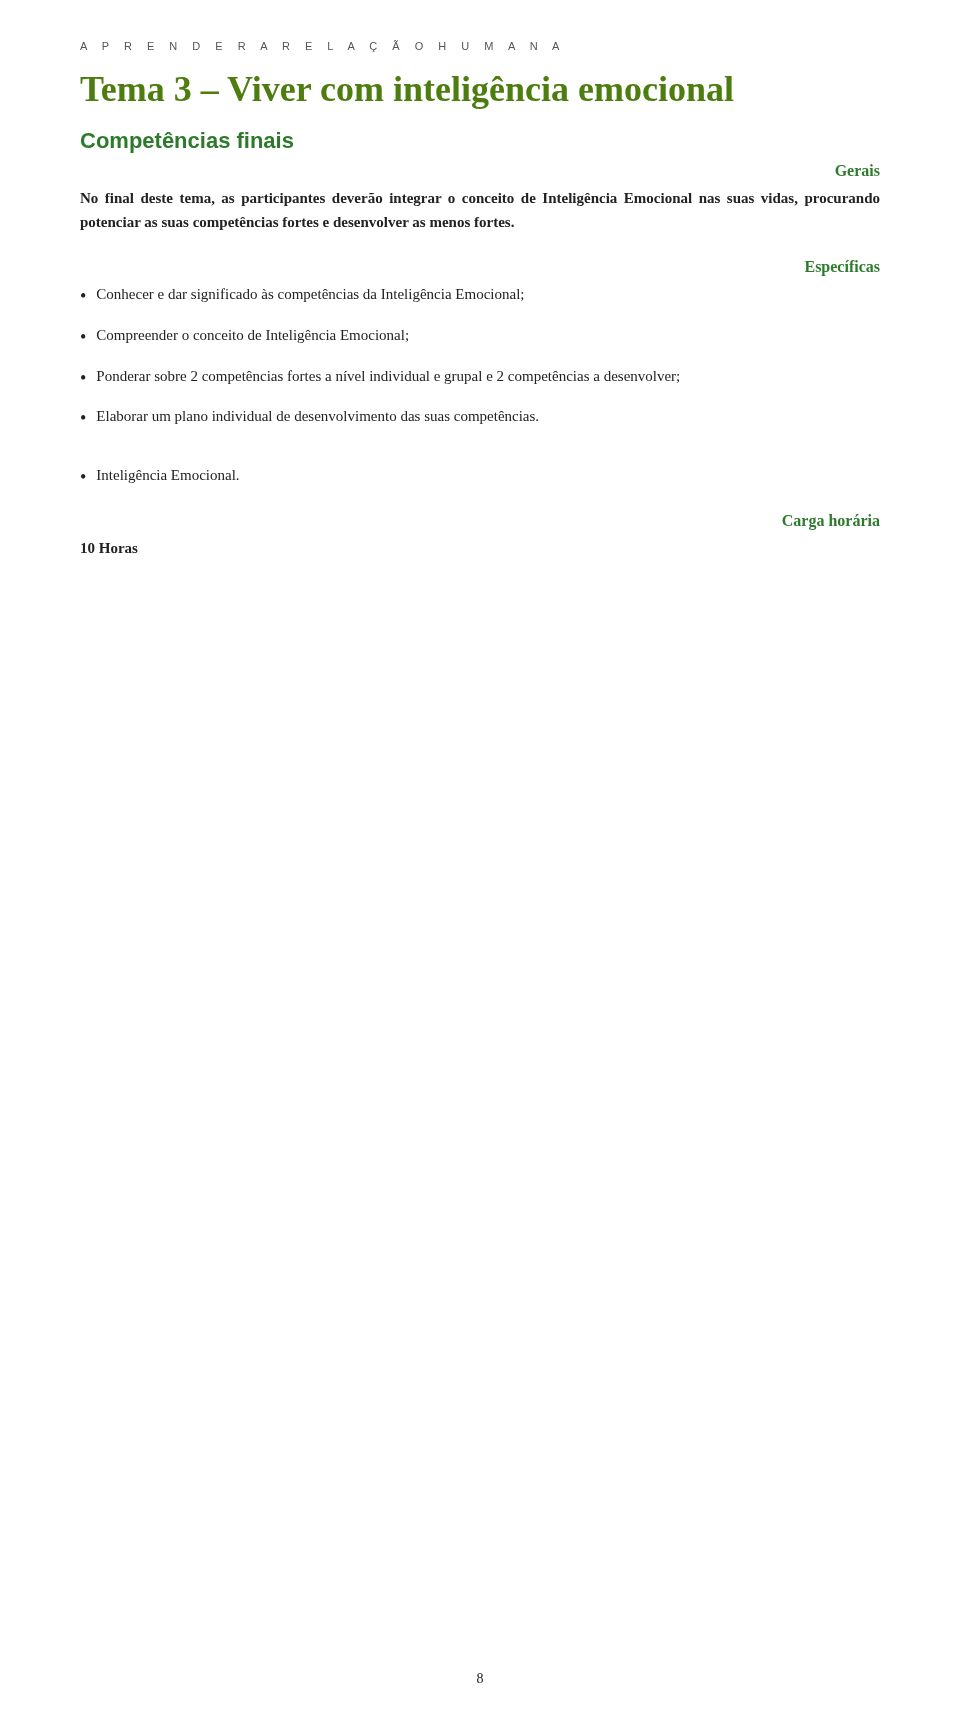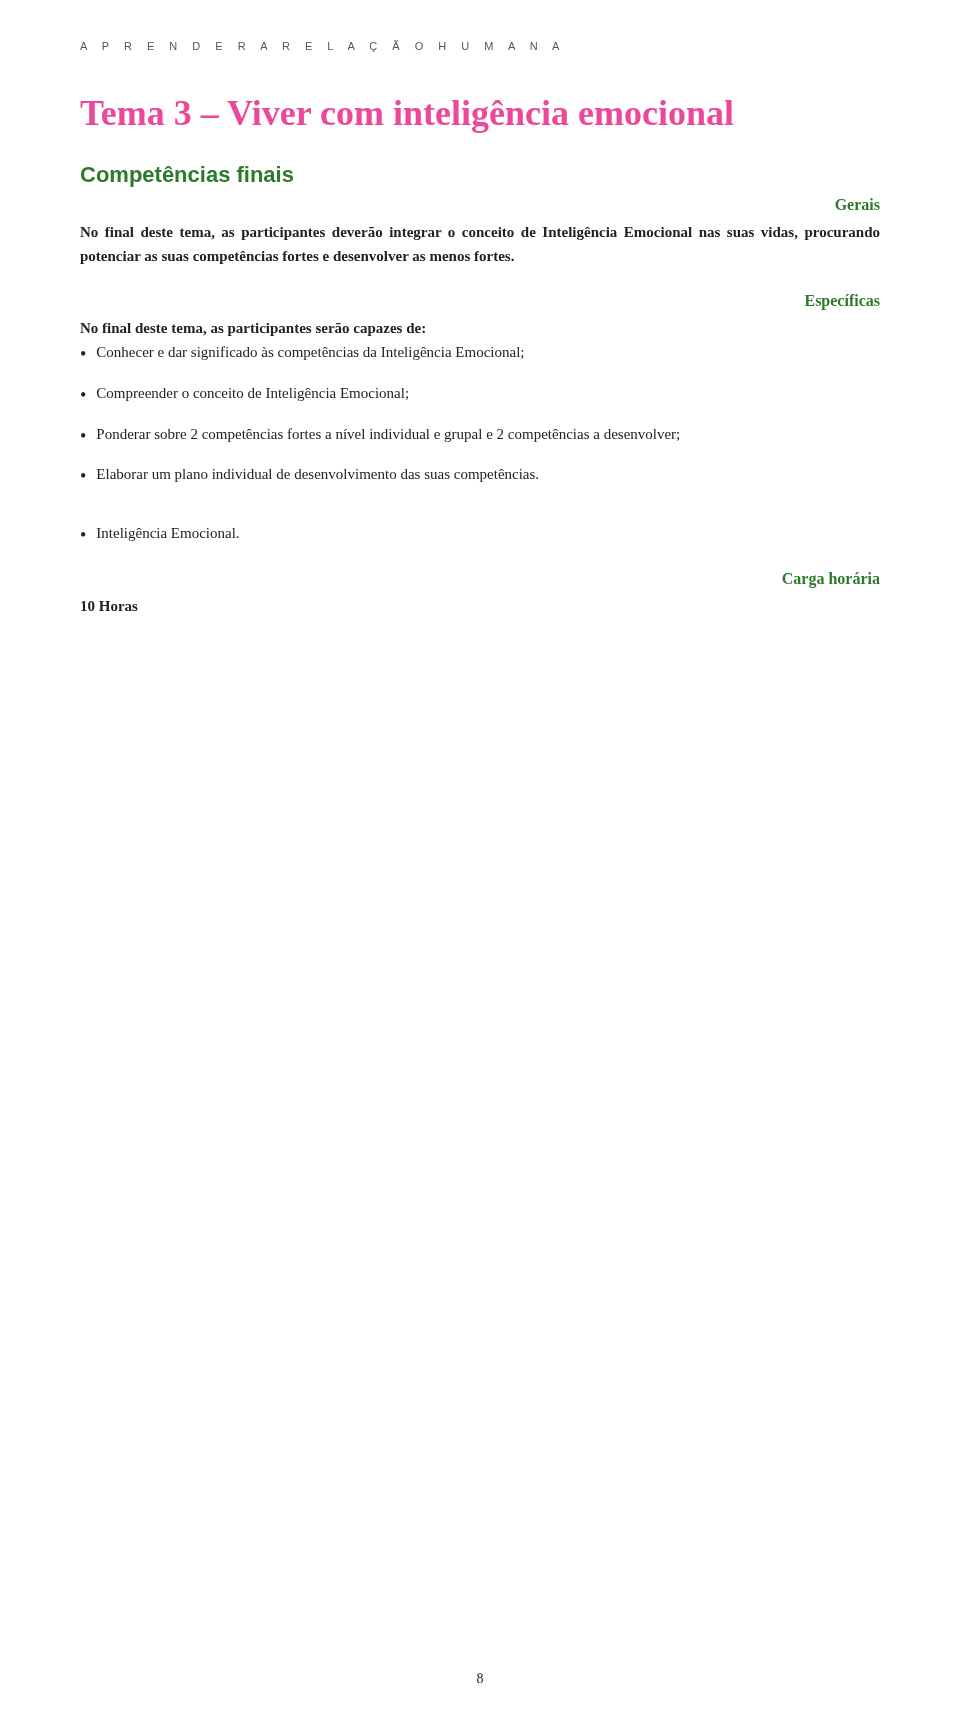--- a/index.html
+++ b/index.html
@@ -18,29 +18,29 @@
       position: relative;
     }
 
     .page-header {
       letter-spacing: 6px;
       font-size: 11px;
       color: #555555;
       font-family: Arial, sans-serif;
       font-weight: normal;
       text-transform: uppercase;
-      margin-bottom: 40px;
+      margin-bottom: 16px;
     }
 
     .main-title {
       font-size: 36px;
       font-weight: bold;
-      color: #ec4899;
+      color: #4d7c0f;
       font-family: 'Comic Sans MS', cursive;
-      margin-bottom: 28px;
+      margin-bottom: 18px;
     }
 
     .section-title {
       font-size: 22px;
       font-weight: bold;
       color: #2d7a2d;
       font-family: Liberation Sans, sans-serif;
       margin-bottom: 8px;
     }
 
@@ -123,21 +123,20 @@
 <div class="section-block">
   <h2 class="section-title">Competências finais</h2>
 
   <div class="gerais-block">
     <div class="subsection-label">Gerais</div>
     <p class="body-text">No final deste tema, as participantes deverão integrar o conceito de Inteligência Emocional nas suas vidas, procurando potenciar as suas competências fortes e desenvolver as menos fortes.</p>
   </div>
 
   <div class="especificas-block">
     <div class="subsection-label">Específicas</div>
-    <p class="body-text">No final deste tema, as participantes serão capazes de:</p>
     <ul class="bullet-list">
     <li>Conhecer e dar significado às competências da Inteligência Emocional;</li>
         <li>Compreender o conceito de Inteligência Emocional;</li>
         <li>Ponderar sobre 2 competências fortes a nível individual e grupal e 2 competências a desenvolver;</li>
         <li>Elaborar um plano individual de desenvolvimento das suas competências.</li>
       </ul>
   </div>
 </div>
 
 <div class="conteudos-block">

